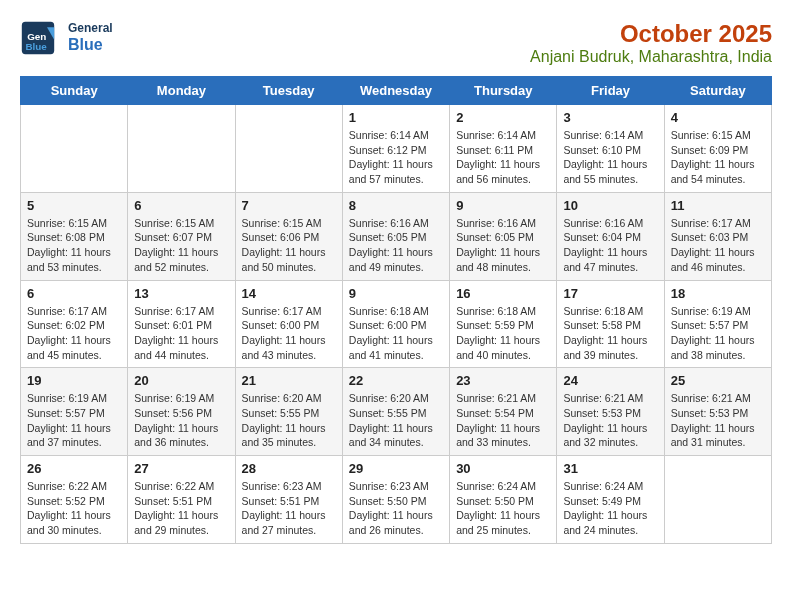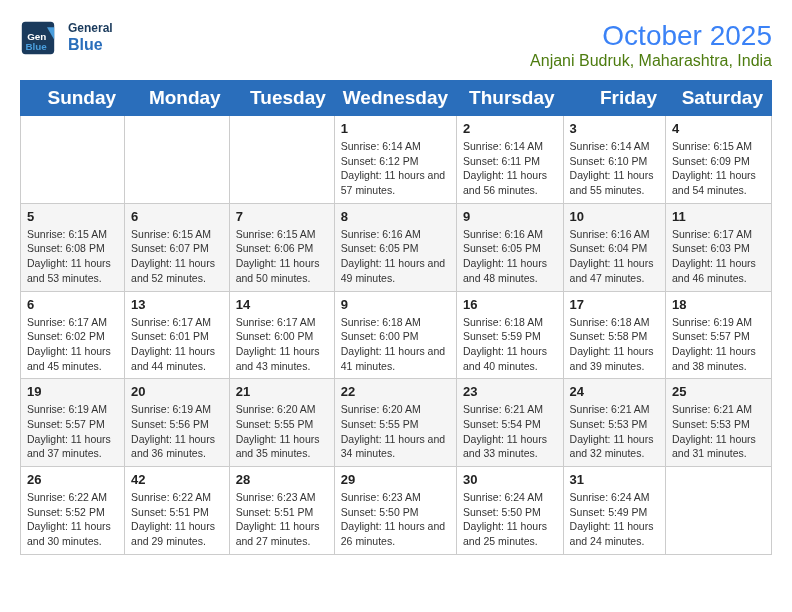--- a/index.html
+++ b/index.html
@@ -22,39 +22,39 @@
       gap: 12px;
     }
     .logo-icon {
       width: 36px;
       height: 36px;
     }
     .title-area {
       text-align: right;
     }
     .month-title {
-      font-size: 28px;
-      font-weight: normal;
-      color: #3b82f6;
+      font-size: 24px;
+      font-weight: bold;
+      color: #c2410c;
     }
     .subtitle {
       font-size: 16px;
       color: #4d7c0f;
     }
     .calendar {
       width: 100%;
       border-collapse: collapse;
       border: 1px solid #ccc;
     }
     .calendar th {
       background-color: #2a6ebb;
       color: white;
-      text-align: right;
+      text-align: center;
       padding: 6px 8px;
-      font-size: 19px;
+      font-size: 13px;
       border: 1px solid #2a6ebb;
     }
     .calendar td {
       vertical-align: top;
       border: 1px solid #ccc;
       padding: 5px 6px;
       width: calc(100% / 7);
       min-height: 80px;
       font-size: 11px;
       color: #222;
@@ -276,21 +276,21 @@
         </td>
       </tr>
       <tr>
         <td>
           <div class="day-number">26</div>
           <div class="day-info" style="white-space: pre-line;">Sunrise: 6:22 AM
 Sunset: 5:52 PM
 Daylight: 11 hours and 30 minutes.</div>
         </td>
         <td>
-          <div class="day-number">42</div>
+          <div class="day-number">27</div>
           <div class="day-info" style="white-space: pre-line;">Sunrise: 6:22 AM
 Sunset: 5:51 PM
 Daylight: 11 hours and 29 minutes.</div>
         </td>
         <td>
           <div class="day-number">28</div>
           <div class="day-info" style="white-space: pre-line;">Sunrise: 6:23 AM
 Sunset: 5:51 PM
 Daylight: 11 hours and 27 minutes.</div>
         </td>

